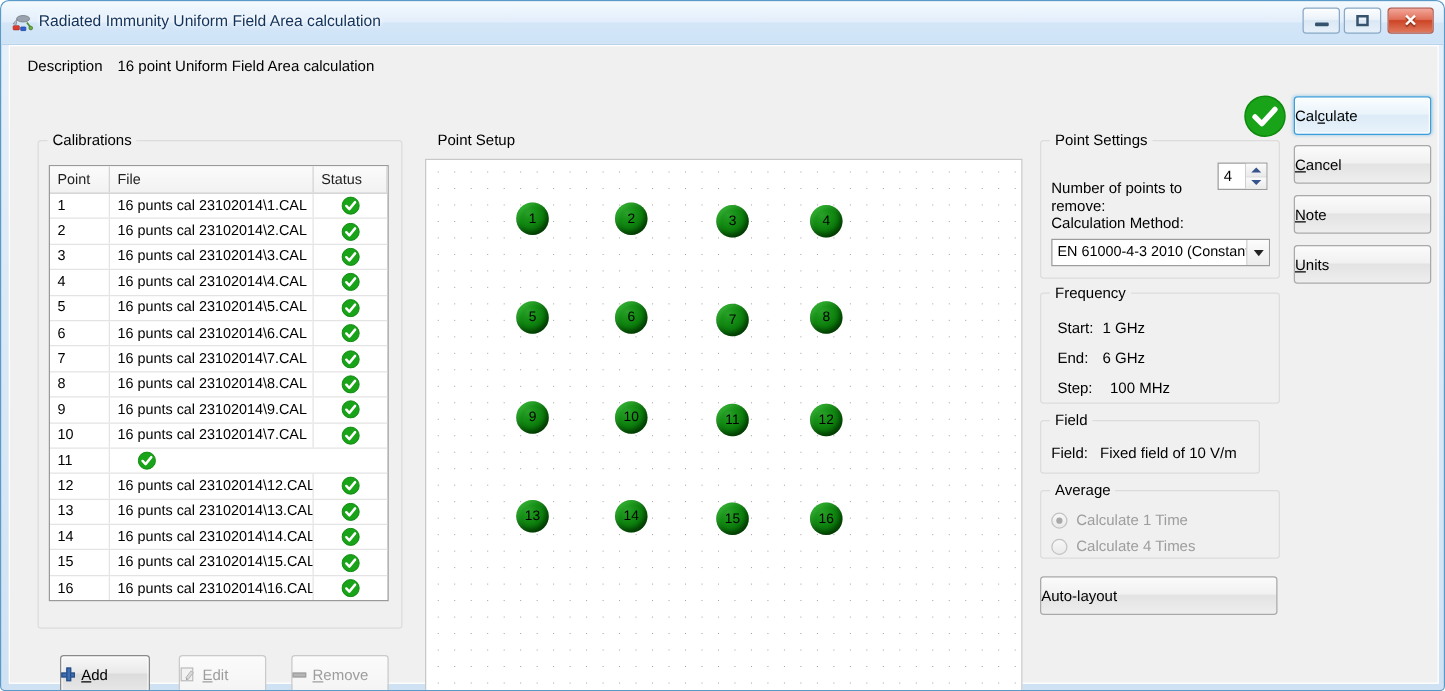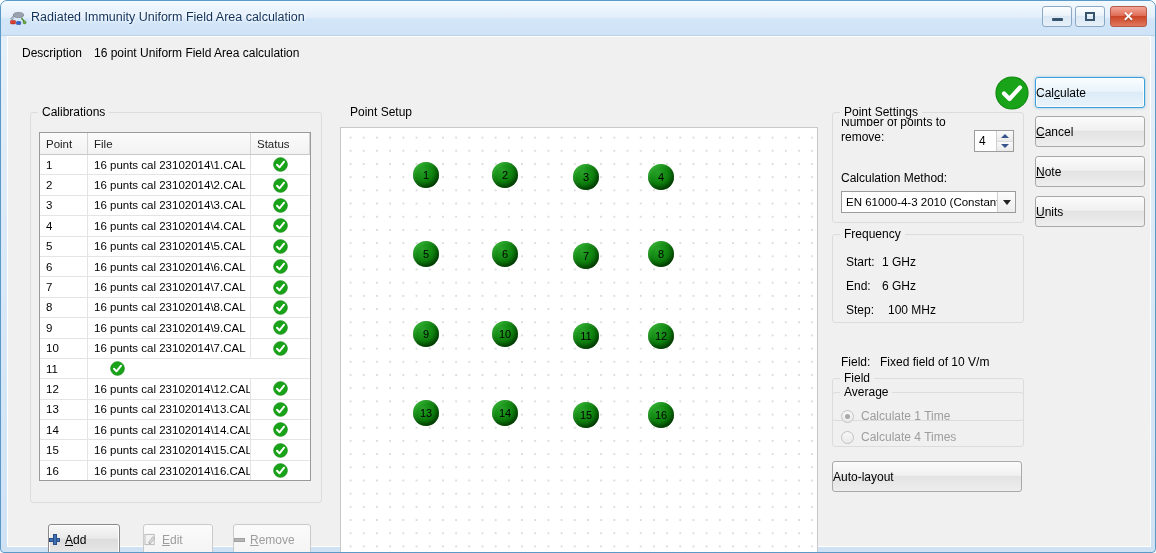--- a/index.html
+++ b/index.html
@@ -76,21 +76,21 @@
   }
   .group > .gb-title {
     position: absolute; left: 8px; top: 0; padding: 0 4px;
     background: #f0f0f0; font-size: 12px; color: #000; z-index: 2;
   }
 
   #grp-calibrations { left: 22px; top: 68px; width: 292px; height: 398px; }
   #grp-pointsetup  { left: 330px; top: 68px; width: 482px; height: 460px; }
   #grp-pointsettings { left: 824px; top: 68px; width: 192px; height: 118px; }
   #grp-frequency   { left: 824px; top: 190px; width: 192px; height: 96px; }
-  #grp-field       { left: 824px; top: 292px; width: 192px; height: 50px; margin-top: 42px; }
+  #grp-field       { left: 824px; top: 292px; width: 176px; height: 50px; }
   #grp-average     { left: 824px; top: 348px; width: 192px; height: 62px; }
 
   
   #cal-table {
     position: absolute; left: 9px; top: 27px;
     width: 272px; height: 349px;
     background: #ffffff;
     border: 1px solid #9a9a9a;
     overflow: hidden;
   }
@@ -146,21 +146,21 @@
     background: radial-gradient(circle at 36% 30%, #2aa02a 0%, #179017 26%, #0a7a0a 58%, #046104 85%, #014a01 100%);
     box-shadow: inset -2px -3px 4px rgba(0,0,0,0.45), inset 2px 2px 3px rgba(120,255,120,0.25);
     display: flex; align-items: center; justify-content: center;
     font-size: 11px; color: #000; font-family: "Liberation Sans", sans-serif;
     cursor: default;
   }
 
   
   .lbl { position: absolute; font-size: 12px; color: #000; }
 
-  #npr-label { left: 833px; top: 78px; width: 125px; line-height: 15px; }
+  #npr-label { left: 833px; top: 106px; width: 125px; line-height: 15px; }
   #spinner {
     position: absolute; left: 966px; top: 93px; width: 40px; height: 22px;
     border: 1px solid #9c9c9c; background: #ffffff; display: flex;
   }
   #spin-value { flex: 1; font-size: 12px; color: #000; display: flex; align-items: center; padding-left: 4px; }
   #spin-arrows { width: 17px; display: flex; flex-direction: column;
     border-left: 1px solid #cfcfcf; }
   .spin-btn { flex: 1; display: flex; align-items: center; justify-content: center;
     background: linear-gradient(180deg,#fafafa,#eaeaea); }
   .spin-btn.down { border-top: 1px solid #dcdcdc; }

